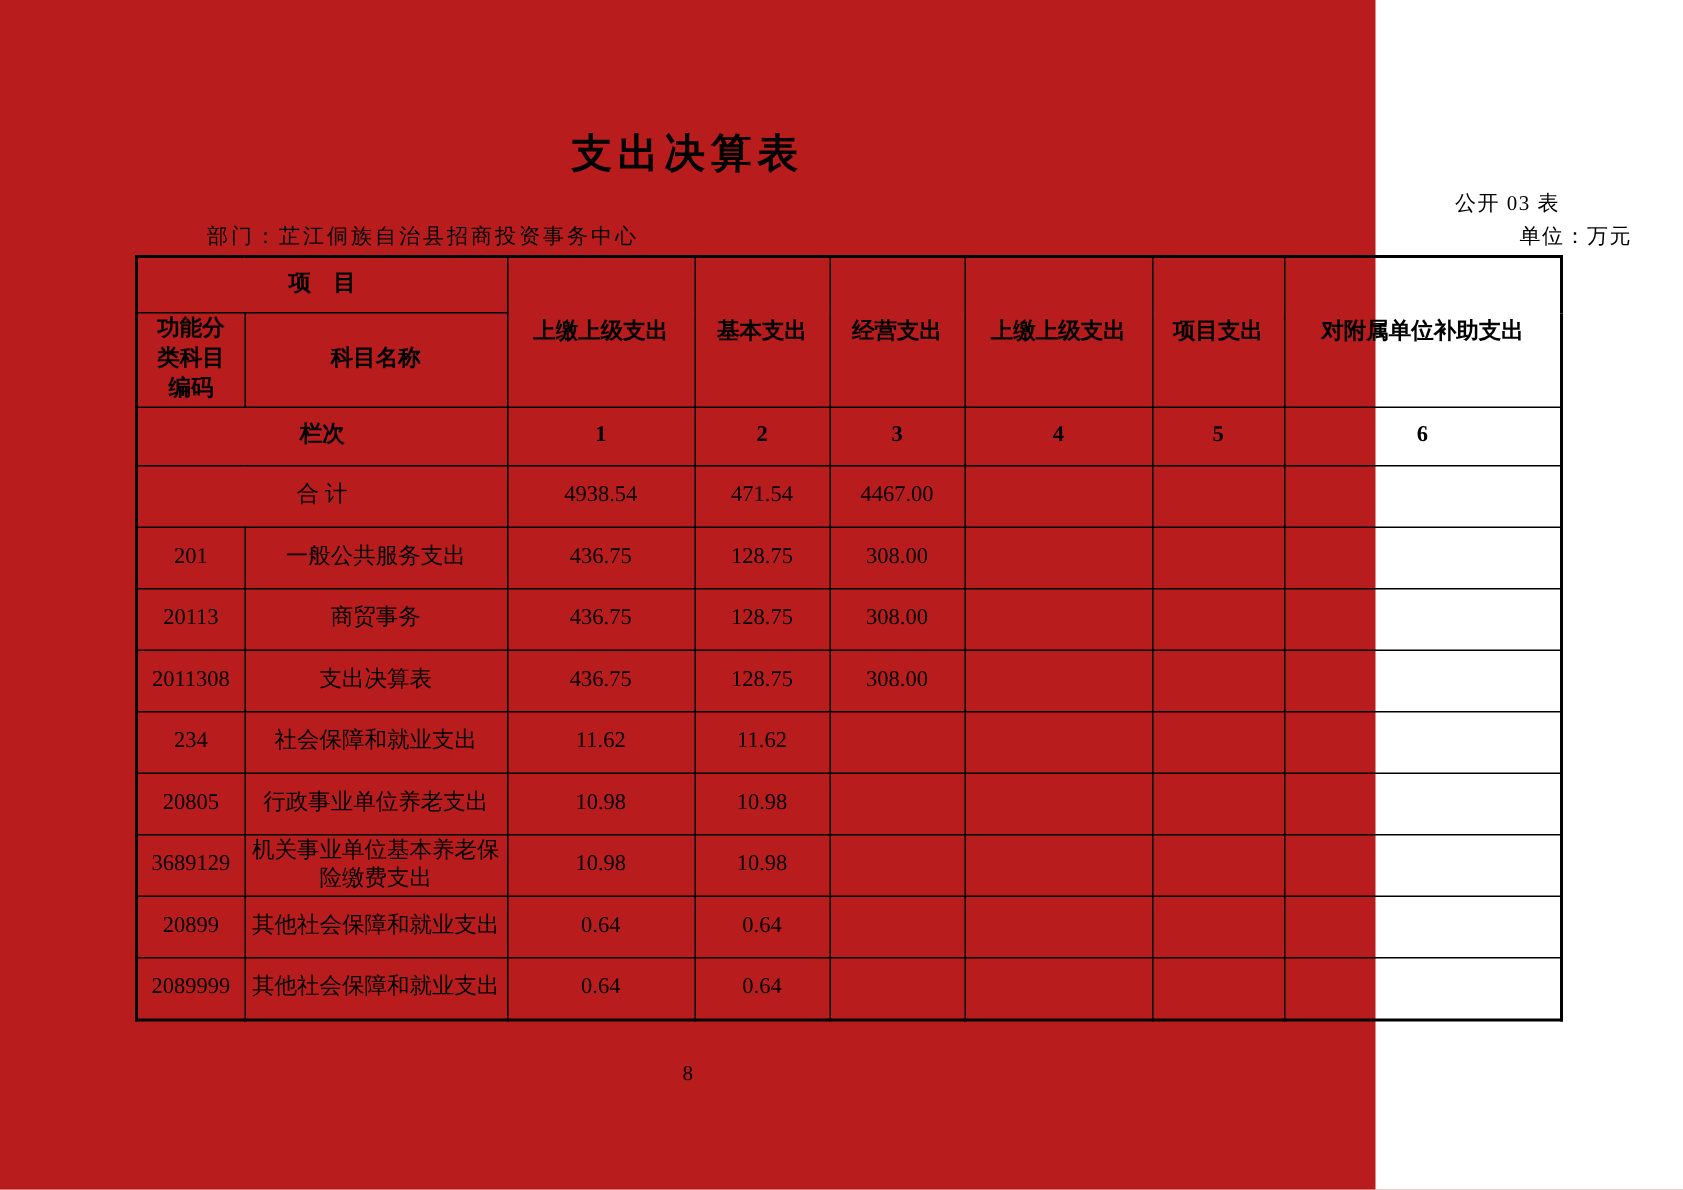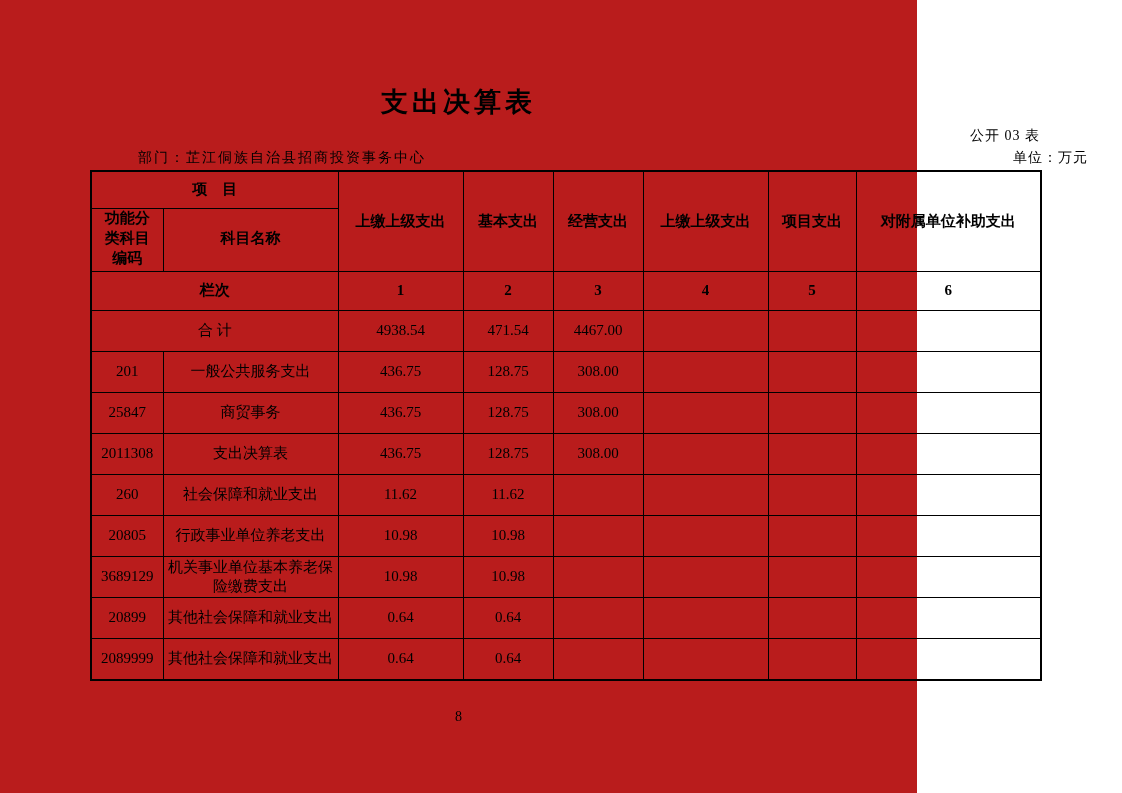--- a/index.html
+++ b/index.html
@@ -110,41 +110,41 @@
         <td>201</td>
         <td class="name-cell">一般公共服务支出</td>
         <td>436.75</td>
         <td>128.75</td>
         <td>308.00</td>
         <td></td>
         <td></td>
         <td></td>
       </tr>
       <tr class="data-row">
-        <td>25847</td>
+        <td>20113</td>
         <td class="name-cell">商贸事务</td>
         <td>436.75</td>
         <td>128.75</td>
         <td>308.00</td>
         <td></td>
         <td></td>
         <td></td>
       </tr>
       <tr class="data-row">
         <td>2011308</td>
         <td class="name-cell">支出决算表</td>
         <td>436.75</td>
         <td>128.75</td>
         <td>308.00</td>
         <td></td>
         <td></td>
         <td></td>
       </tr>
       <tr class="data-row">
-        <td>260</td>
+        <td>234</td>
         <td class="name-cell">社会保障和就业支出</td>
         <td>11.62</td>
         <td>11.62</td>
         <td></td>
         <td></td>
         <td></td>
         <td></td>
       </tr>
       <tr class="data-row">
         <td>20805</td>

